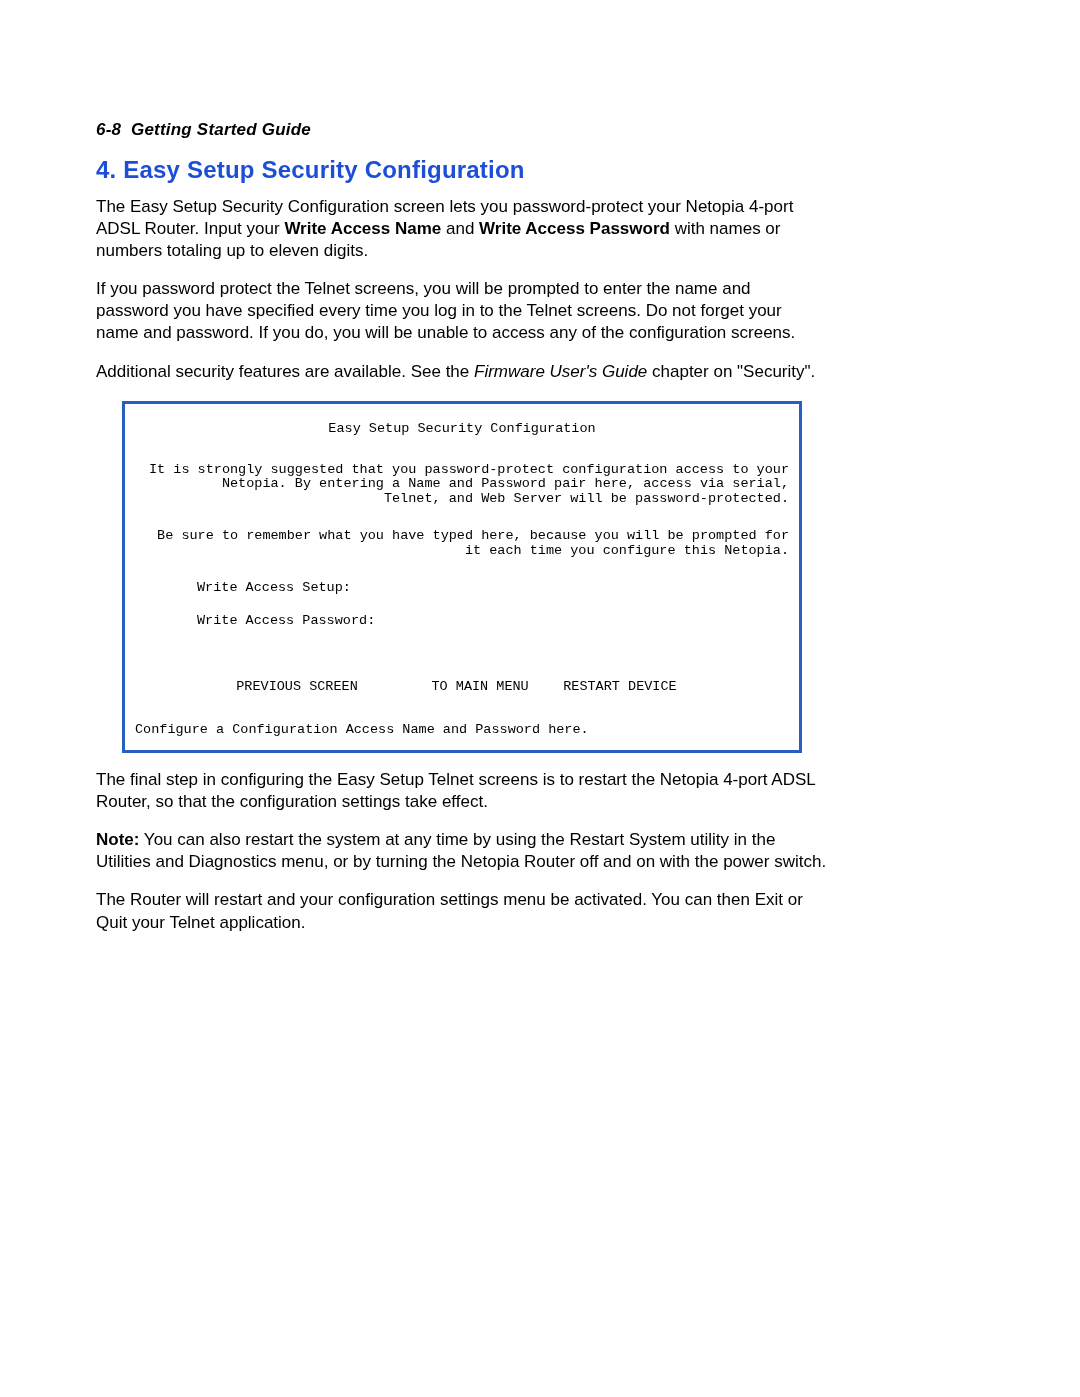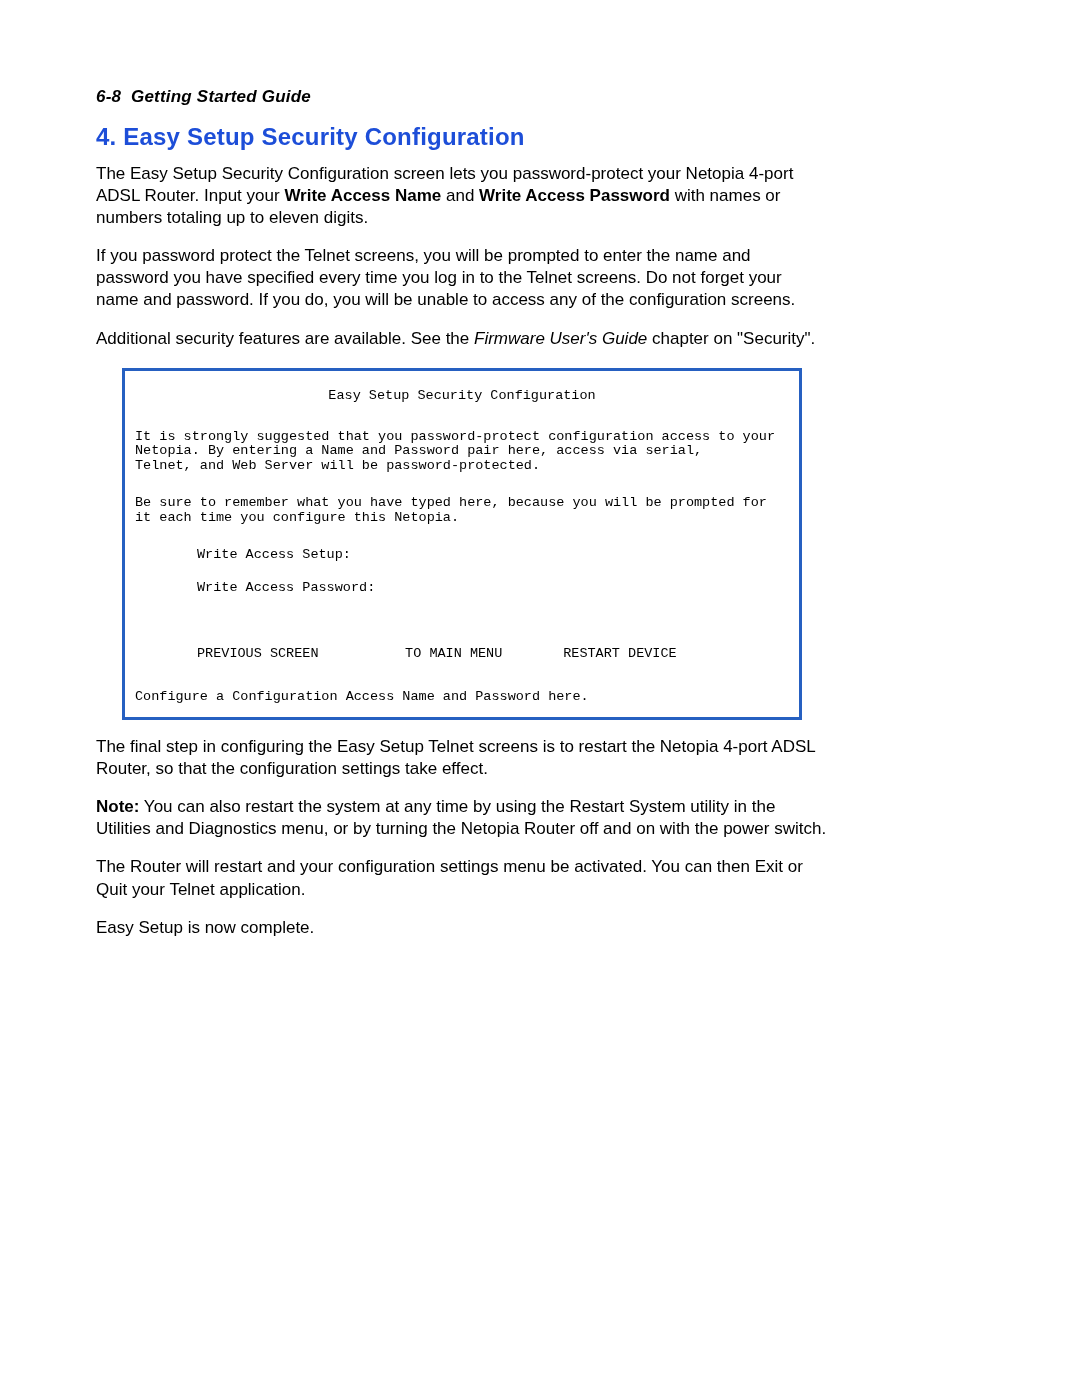--- a/index.html
+++ b/index.html
@@ -5,21 +5,21 @@
   html, body {
     margin: 0;
     padding: 0;
     background: #ffffff;
     width: 1080px;
     font-family: Arial, Helvetica, sans-serif;
     color: #000000;
   }
   .page {
     box-sizing: border-box;
-    padding: 87px 92px 60px 96px;
+    padding: 120px 92px 60px 96px;
     width: 920px;
   }
   .running-header {
     font-style: italic;
     font-weight: bold;
     font-size: 17px;
     margin-bottom: 16px;
     letter-spacing: 0.2px;
   }
   .section-heading {
@@ -41,28 +41,28 @@
     margin: 18px auto 16px auto;
     width: 680px;
     padding: 18px 10px 12px 10px;
     font-family: "Courier New", Courier, monospace;
     font-size: 13.5px;
     line-height: 1.1;
     color: #000;
     box-sizing: border-box;
   }
   .terminal .tcenter { text-align: center; margin-bottom: 26px; }
-  .terminal .tblock { margin-bottom: 22px; }
+  .terminal .tblock { margin-bottom: 22px; text-align: right; }
   .terminal .tfields { margin: 18px 0 52px 62px; }
   .terminal .tfield { margin-bottom: 18px; }
   .terminal .tnav {
     margin-left: 62px;
     margin-bottom: 28px;
   }
-  .terminal .tnav span { display: inline-block; }
+  .terminal .tnav span { display: inline-block; text-align: center; }
   .terminal .tnav .nav1 { width: 200px; }
   .terminal .tnav .nav2 { width: 150px; }
   .terminal .thint { }
   ol.steps {
     margin: 0 0 14px 0;
     padding-left: 26px;
     font-size: 17px;
     line-height: 1.35;
   }
   ol.steps li { padding-left: 10px; margin-bottom: 6px; }
@@ -121,15 +121,14 @@
 
   <p class="body">The final step in configuring the Easy Setup Telnet screens is to restart the Netopia 4-port ADSL Router, so that the configuration settings take effect.</p>
 
 
   <p class="body">
     <span class="bold">Note:</span><span> You can also restart the system at any time by using the Restart System utility in the Utilities and Diagnostics menu, or by turning the Netopia Router off and on with the power switch.</span>
   </p>
 
   <p class="body">The Router will restart and your configuration settings menu be activated. You can then Exit or Quit your Telnet application.</p>
 
-  <p class="body">Easy Setup is now complete.</p>
 
 </div>
 
 </body></html>

